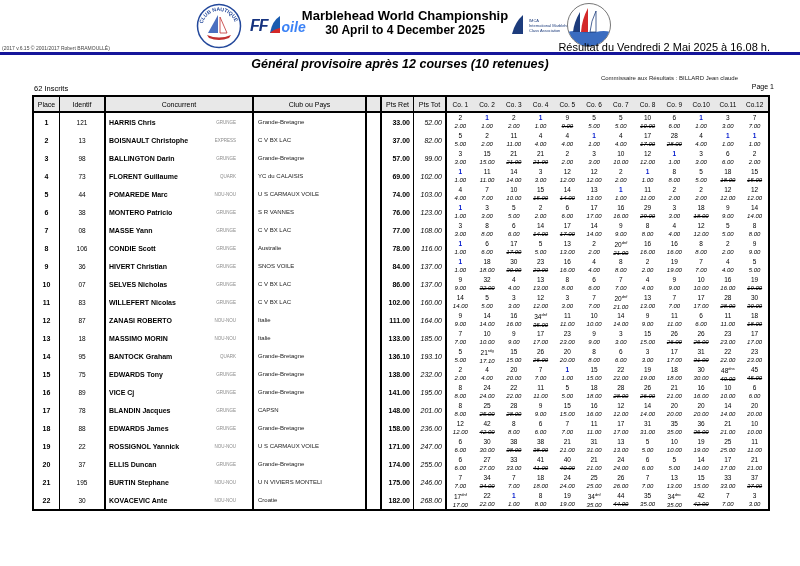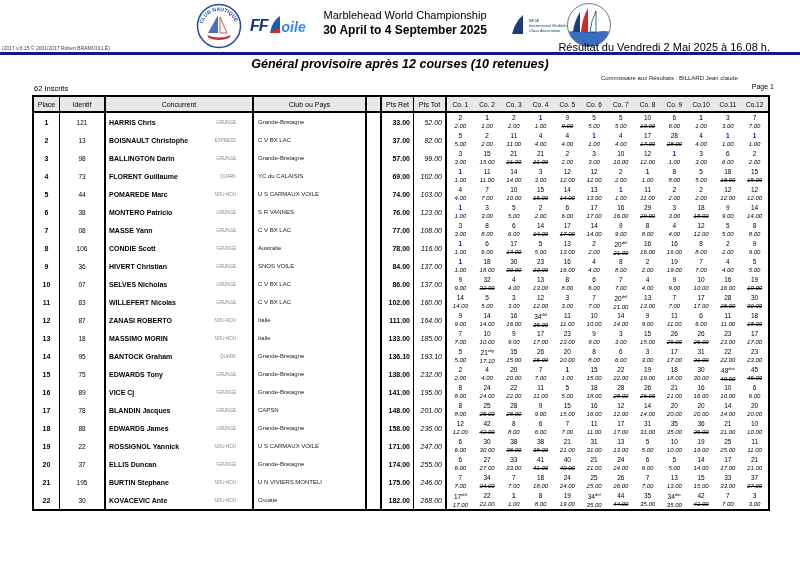--- a/index.html
+++ b/index.html
@@ -5,21 +5,21 @@
   html,body{margin:0;padding:0;background:#fff;}
   .page{position:relative;width:800px;height:566px;background:#fff;color:#000;
         font-family:"Liberation Sans",sans-serif;overflow:hidden;}
 
   
   .logo-club{position:absolute;left:196px;top:3px;width:46px;height:46px;}
   .logo-ff{position:absolute;left:250px;top:15px;display:flex;align-items:flex-end;}
   .ff-ff{font-size:16px;font-weight:bold;font-style:italic;color:#16337f;letter-spacing:-1px;}
   .ff-rest{font-size:14px;font-weight:bold;font-style:italic;color:#3b82f6;}
   .title-block{position:absolute;left:300px;top:8px;width:210px;text-align:center;}
-  .title-1{font-size:11px;font-weight:normal;line-height:15px;}
+  .title-1{font-size:13px;font-weight:bold;line-height:15px;}
   .title-2{font-size:12px;font-weight:bold;line-height:14px;}
   .logo-mca{position:absolute;left:510px;top:14px;display:flex;align-items:center;}
   .mca-text{margin-left:3px;color:#1d3c7c;}
   .mca-text div{font-size:4px;line-height:5px;}
   .logo-event{position:absolute;left:566px;top:2px;width:46px;height:46px;}
   .version-note{position:absolute;left:2px;top:45px;font-size:5px;color:#444;}
   .result-date{position:absolute;right:30px;top:41px;font-size:11px;}
   .blue-rule{position:absolute;left:0;top:52px;width:800px;height:3px;background:#15159a;}
   .gen-title{position:absolute;left:0;top:57px;width:800px;text-align:center;
              font-size:12.5px;font-weight:bold;font-style:italic;}
@@ -77,21 +77,21 @@
     <span class="ff-ff">FF</span>
     <svg width="14" height="20" viewBox="0 0 14 20">
       <path d="M 2,18 Q 4,6 12,1 L 12,18 Z" fill="#1a5cb0"></path>
       <path d="M 2,18 Q 6,14 12,13 L 12,18 Z" fill="#d42828"></path>
     </svg>
     <span class="ff-rest">oile</span>
   </div>
 
   <div class="title-block">
     <div class="title-1">Marblehead World Championship</div>
-    <div class="title-2">30 April to 4 September 2025</div>
+    <div class="title-2">30 April to 4 December 2025</div>
   </div>
 
   <div class="logo-mca">
     <svg width="16" height="22" viewBox="0 0 16 22">
       <path d="M 2,20 Q 5,8 13,1 L 13,20 Z" fill="#1d3c7c"></path>
     </svg>
     <div class="mca-text">
       <div>IMCA</div>
       <div>International Marblehead</div>
       <div>Class Association</div>

